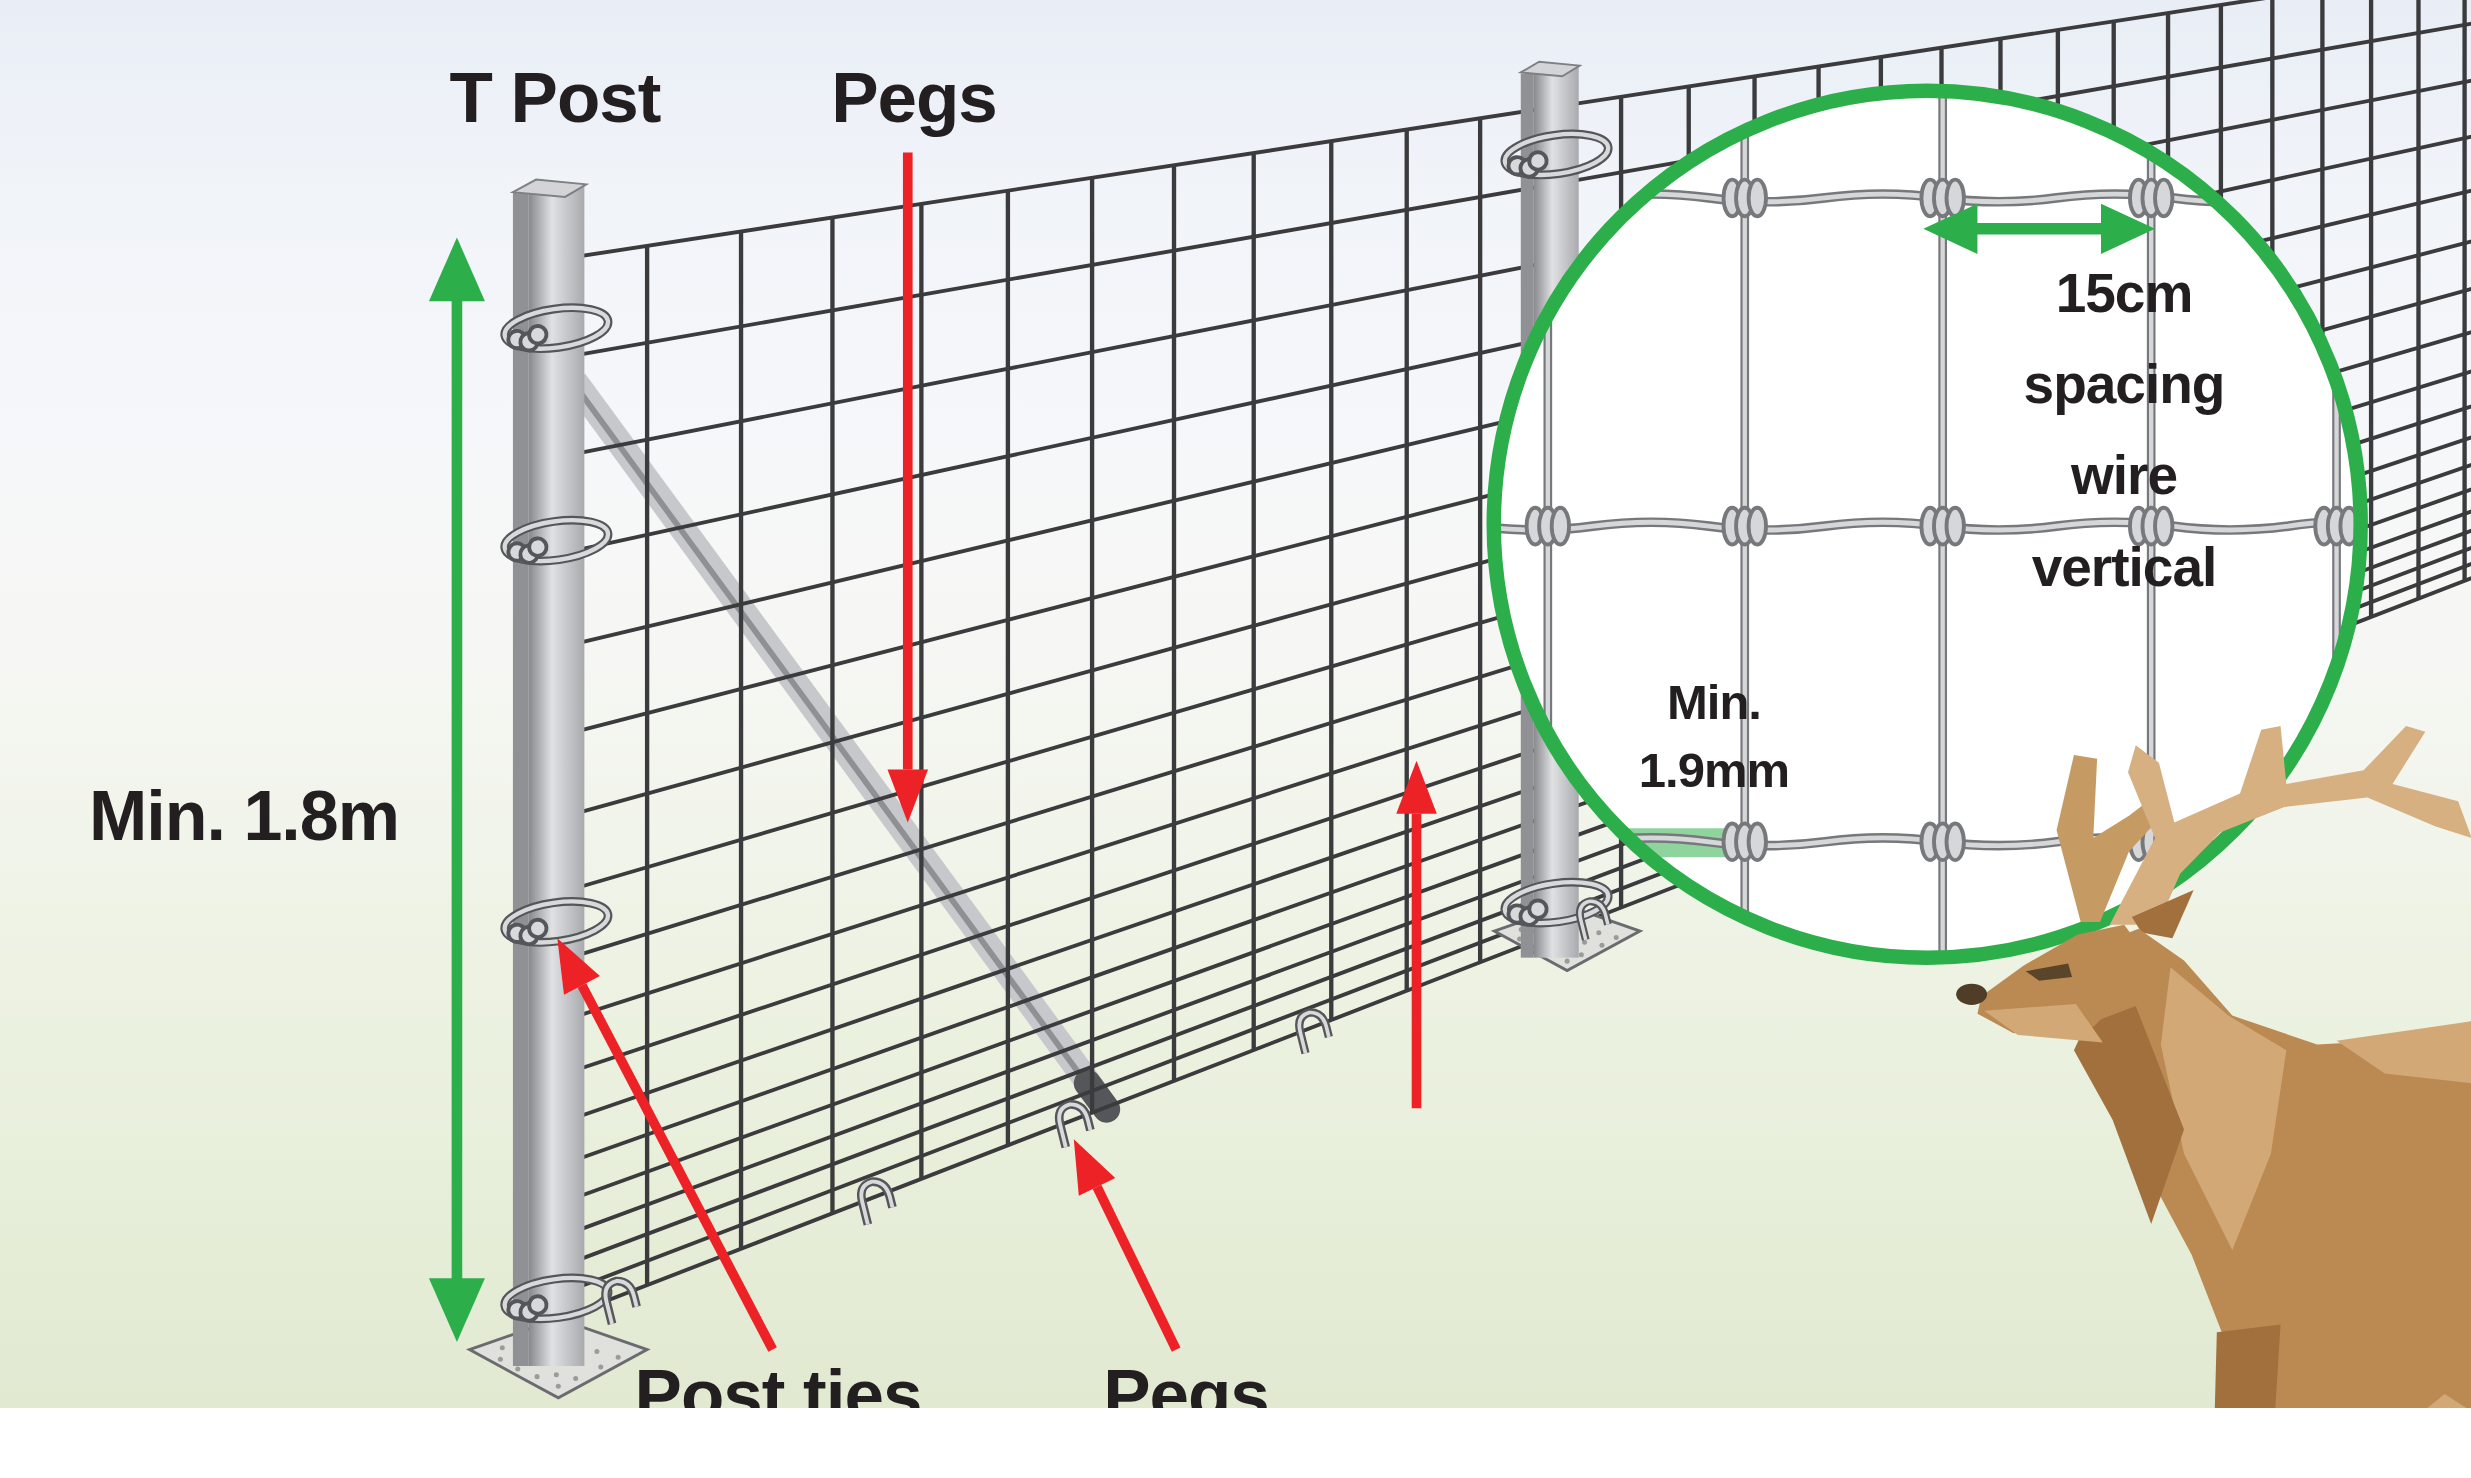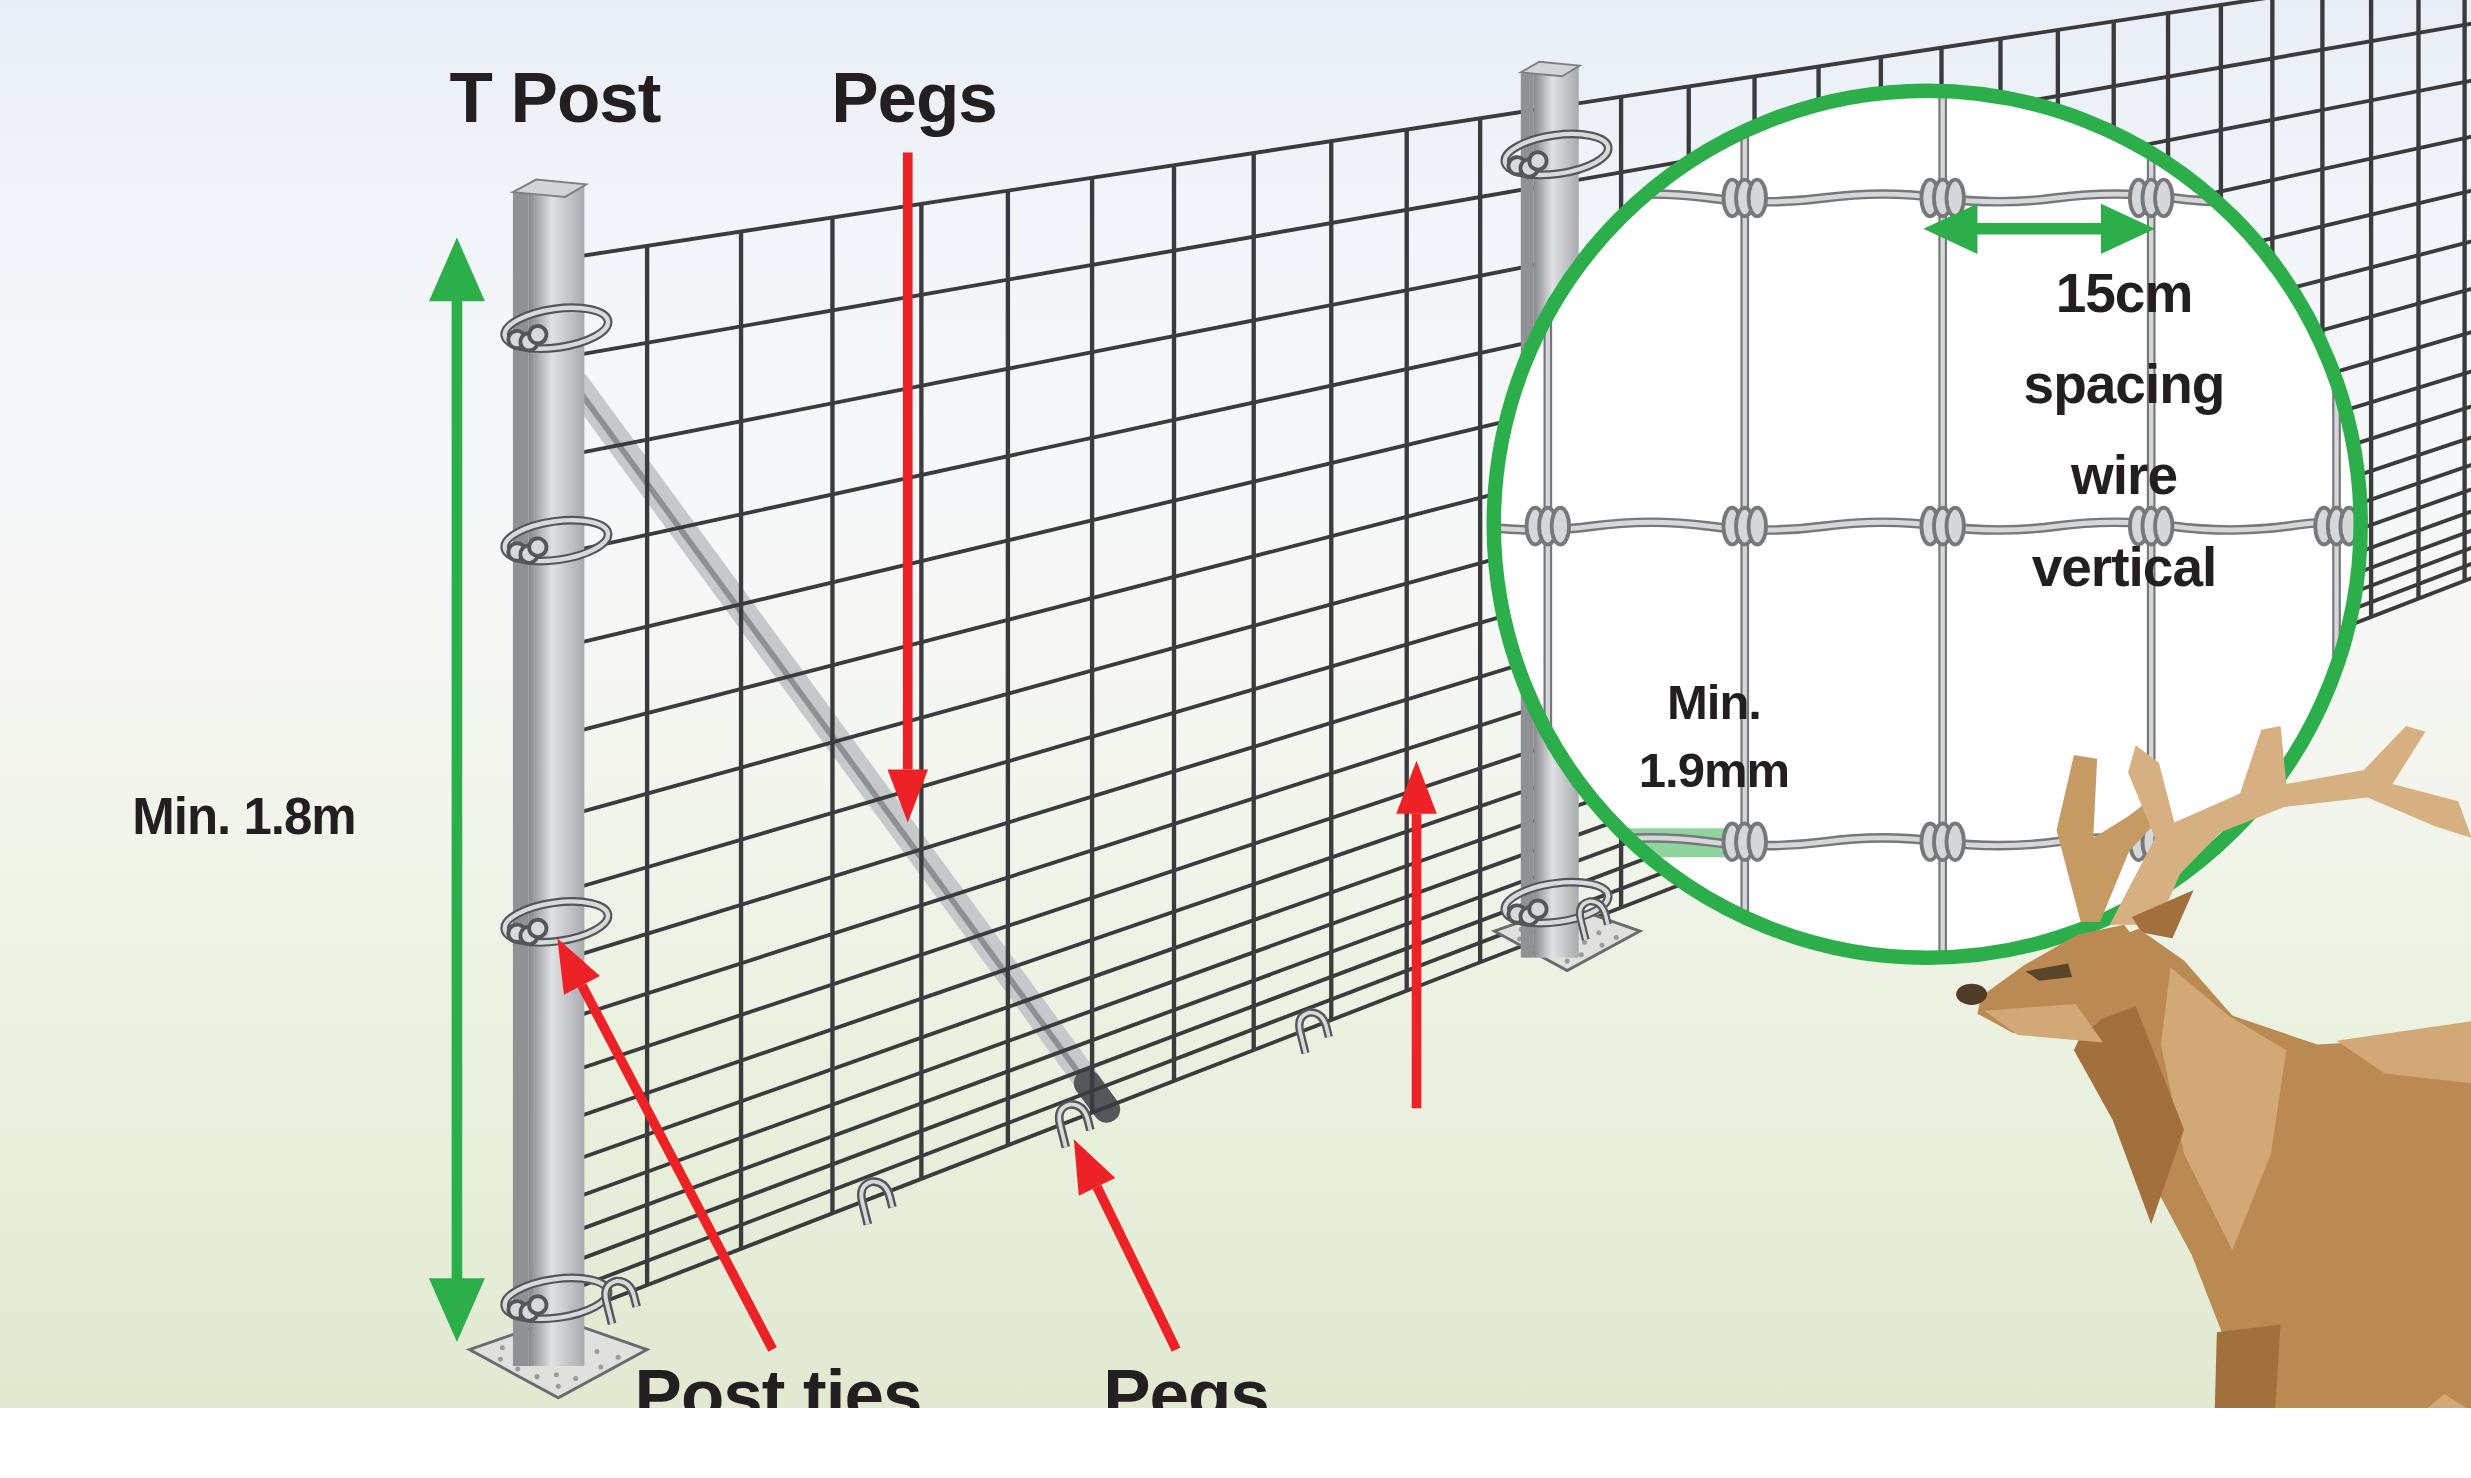--- a/index.html
+++ b/index.html
@@ -301,21 +301,21 @@
         <polygon points="2478,1488 2532,1444 2560,1462 2560,1531 2480,1531" fill="#d2a876"></polygon>
         <polygon points="2052,1032 2096,1000 2152,968 2200,958 2230,998 2170,1062 2150,1075 2085,1070 2048,1050" fill="#bb8a52"></polygon>
         <polygon points="2055,1047 2150,1040 2178,1080 2090,1072" fill="#d2a876"></polygon>
         <ellipse cx="2042" cy="1030" rx="16" ry="11" fill="#4f3d27"></ellipse>
         <polygon points="2098,1006 2142,998 2146,1012 2112,1016" fill="#5b452a"></polygon>
       </g>
   </svg>
 
   <div class="label" style="left:555px;top:97px">T Post</div>
   <div class="label" style="left:914px;top:97px">Pegs</div>
-  <div class="label" style="left:244px;top:816px;font-size:51px">Min. 1.8m</div>
+  <div class="label" style="left:244px;top:816px;font-size:70px">Min. 1.8m</div>
   <div class="label" style="left:778px;top:1394px">Post ties</div>
   <div class="label" style="left:1186px;top:1394px">Pegs</div>
 
   <div class="label inset-line" style="left:2124px;top:293px">15cm</div>
   <div class="label inset-line" style="left:2124px;top:384px">spacing</div>
   <div class="label inset-line" style="left:2124px;top:475px">wire</div>
   <div class="label inset-line" style="left:2124px;top:567px">vertical</div>
   <div class="label inset-min" style="left:1714px;top:702px">Min.</div>
   <div class="label inset-min" style="left:1714px;top:770px">1.9mm</div>
 

